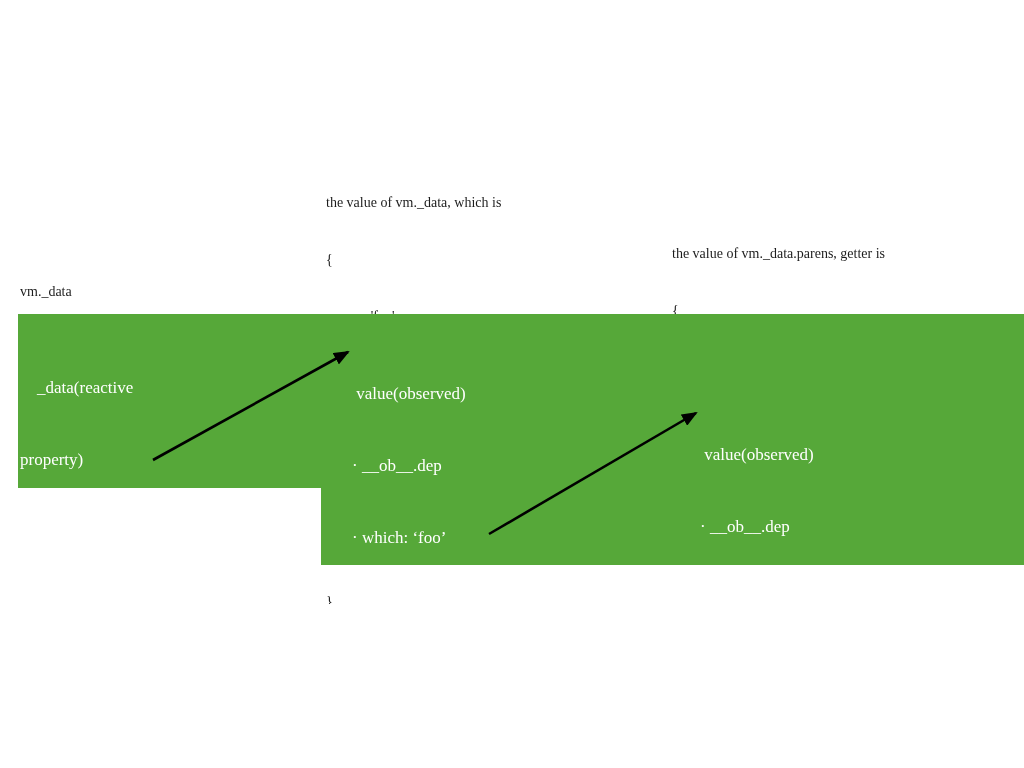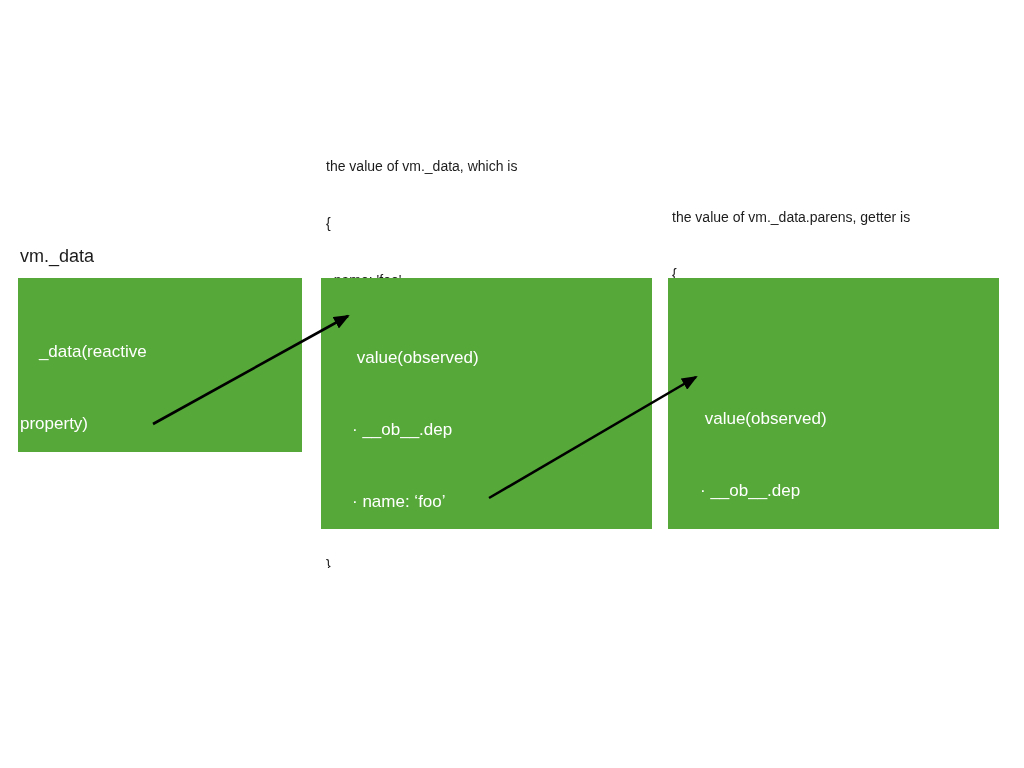--- a/index.html
+++ b/index.html
@@ -6,40 +6,42 @@
     margin: 0;
     padding: 0;
     background: #ffffff;
   }
   .canvas {
     position: relative;
     width: 1024px;
     height: 568px;
     background: #ffffff;
     overflow: hidden;
-    font-family: Liberation Sans, sans-serif;
+    font-family: Liberation Serif, serif;
+    margin-top: 36px;
   }
   .label {
     position: absolute;
     color: #1c1c1c;
-    font-size: 18px;
+    font-size: 14px;
     line-height: 18px;
     white-space: pre;
   }
   .code {
     position: absolute;
     color: #1c1c1c;
     font-size: 14px;
     line-height: 19px;
     white-space: pre;
   }
   .code .cl { white-space: pre; }
   .gbox {
     position: absolute;
     background: #56a839;
+    padding-left: 32px;
   }
   .gbox .btext {
     position: absolute;
     color: #ffffff;
     font-size: 17px;
     line-height: 24px;
     white-space: pre;
   }
   .gbox .cl { white-space: pre; }
   .arrows {
@@ -85,21 +87,21 @@
       <div class="cl">    · setter</div>
       <div class="cl">    · getter</div>
       <div class="cl">    · childOb</div>
     </div>
   </div>
 
   <div class="gbox" style="left:321px; top:278px; width:331px; height:251px;">
     <div class="btext" style="left:31px; top:20px;">
       <div class="cl"> value(observed)</div>
       <div class="cl">· __ob__.dep</div>
-      <div class="cl">· name: ‘foo’</div>
+      <div class="cl">· which: ‘foo’</div>
       <div class="cl">· parents(reactive</div>
       <div class="cl">  property)</div>
       <div class="cl">    · dep</div>
       
       
       
     </div>
   </div>
 
   <div class="gbox" style="left:668px; top:278px; width:331px; height:251px;">

